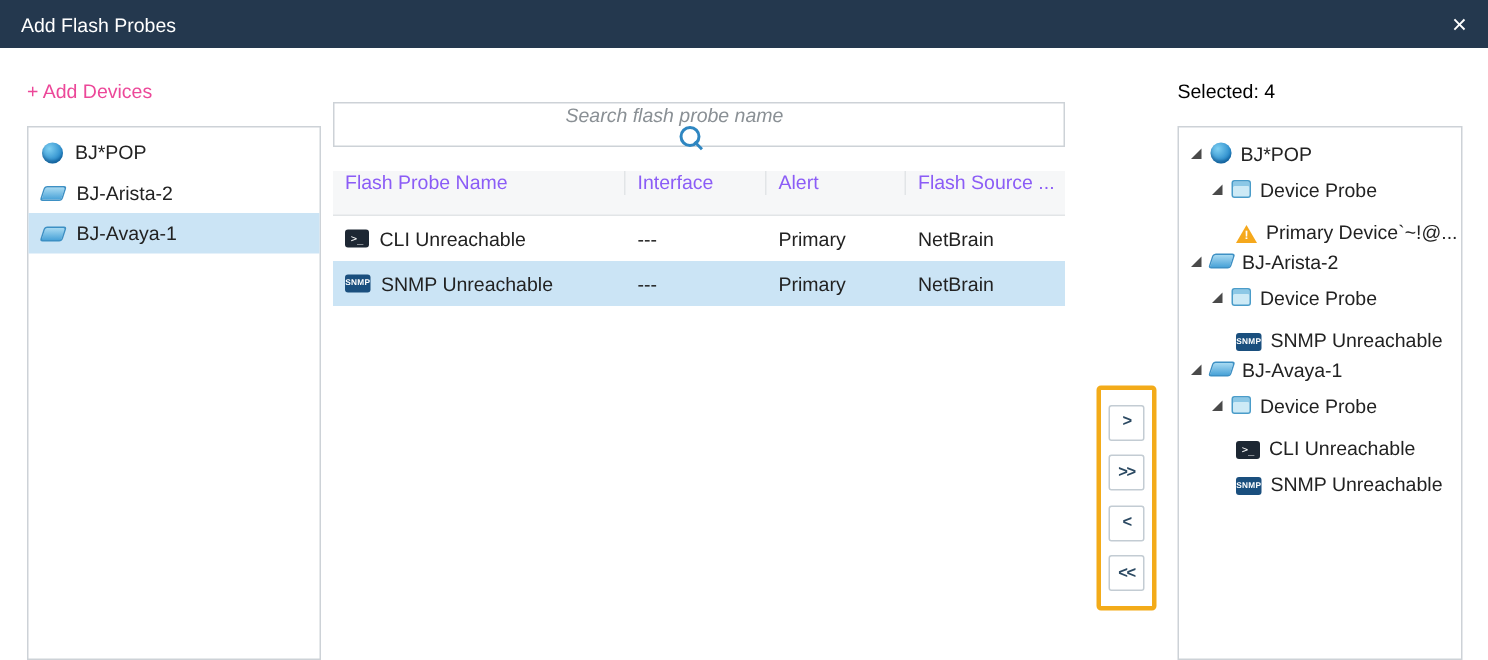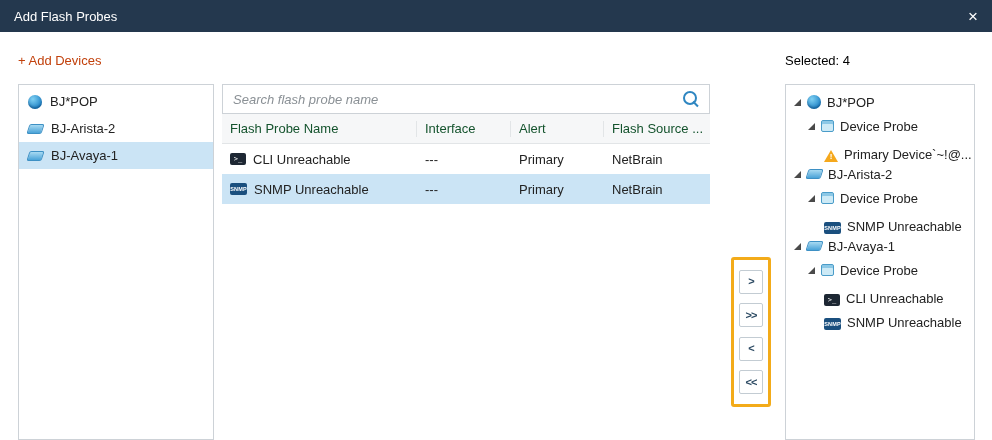--- a/index.html
+++ b/index.html
@@ -6,21 +6,21 @@
   body { font-family:"Liberation Sans", sans-serif; background:#ffffff; }
   .stage { position:relative; width:992px; height:440px; background:#fff; overflow:hidden; }
 
   
   .titlebar { position:absolute; top:0; left:0; right:0; height:32px; background:#24384e;
               display:flex; align-items:center; padding:0 14px; }
   .titlebar-title { color:#fff; font-size:13px; }
   .close-btn { margin-left:auto; color:#fff; font-size:17px; line-height:1; cursor:pointer; }
 
   
-  .add-devices { position:absolute; left:18px; top:53px; color:#c2410c; font-size:13px; cursor:pointer; }
+  .add-devices { position:absolute; left:18px; top:53px; color:#ec4899; font-size:13px; cursor:pointer; }
   .selected-label { position:absolute; left:785px; top:53px; color:#000000; font-size:13px; }
 
   
   .device-panel { position:absolute; left:18px; top:84px; width:196px; height:356px;
                   border:1px solid #cdd2d7; background:#fff; padding-top:3px; }
   .device-row { height:27px; display:flex; align-items:center; padding-left:9px; gap:8px;
                 font-size:13px; color:#222; cursor:pointer; }
   .device-row.selected { background:#cbe4f5; }
 
   
@@ -37,35 +37,35 @@
           justify-content:center; line-height:1.1; }
   .warn::after { content:"!"; }
   .cli { width:16px; height:12px; background:#1d2733; border-radius:2px; color:#fff;
          font-size:7px; font-family:"DejaVu Sans Mono", monospace; align-items:center; justify-content:center; }
   .cli::after { content:">_"; }
   .snmp { width:17px; height:12px; background:#1a4f7e; border-radius:2px; color:#fff;
           font-size:5.5px; font-weight:bold; align-items:center; justify-content:center; letter-spacing:.2px; }
   .snmp::after { content:"SNMP"; }
 
   
-  .searchbox { position:absolute; left:222px; top:84px; width:488px; height:30px;
-               border:1px solid #cdd2d7; display:flex; align-items:center; background:#fff; }
+  .searchbox { position:absolute; left:222px; top:68px; width:488px; height:30px;
+               border:1px solid #cdd2d7; display:flex; align-items:center; background:#fff;flex-direction:column; }
   .searchbox input { flex:1; border:none; outline:none; font-size:13px; font-style:italic;
                      color:#555; padding:0 10px; font-family:inherit; background:transparent; }
   .searchbox input::placeholder { color:#8a9095; font-style:italic; }
   .mag { width:17px; height:17px; margin-right:9px; position:relative; cursor:pointer; flex:0 0 auto; }
   .mag::before { content:""; position:absolute; width:10px; height:10px; border:2px solid #2e86c1;
                  border-radius:50%; left:0; top:0; }
   .mag::after { content:""; position:absolute; width:7px; height:2px; background:#2e86c1;
                 transform:rotate(45deg); left:9px; top:12px; }
 
   
   .table { position:absolute; left:222px; top:114px; width:488px; }
   .thead { display:flex; height:30px; background:#f6f7f8; border-bottom:1px solid #e2e5e7;
-           align-items:center; font-size:13px; color:#14532d; }
+           font-size:13px; color:#8b5cf6; }
   .th { padding-left:8px; border-right:1px solid #e2e5e7; height:16px; line-height:16px; }
   .th:last-child { border-right:none; }
   .col-name { width:195px; } .col-if { width:94px; } .col-type { width:93px; } .col-src { flex:1; }
   .trow { display:flex; height:30px; align-items:center; font-size:13px; color:#222; cursor:pointer; }
   .trow.selected { background:#cbe4f5; }
   .td { padding-left:8px; display:flex; align-items:center; gap:7px; }
 
   
   .transfer { position:absolute; left:731px; top:257px; width:40px; height:150px;
               border:3px solid #f3ab19; border-radius:3px; display:flex; flex-direction:column;

